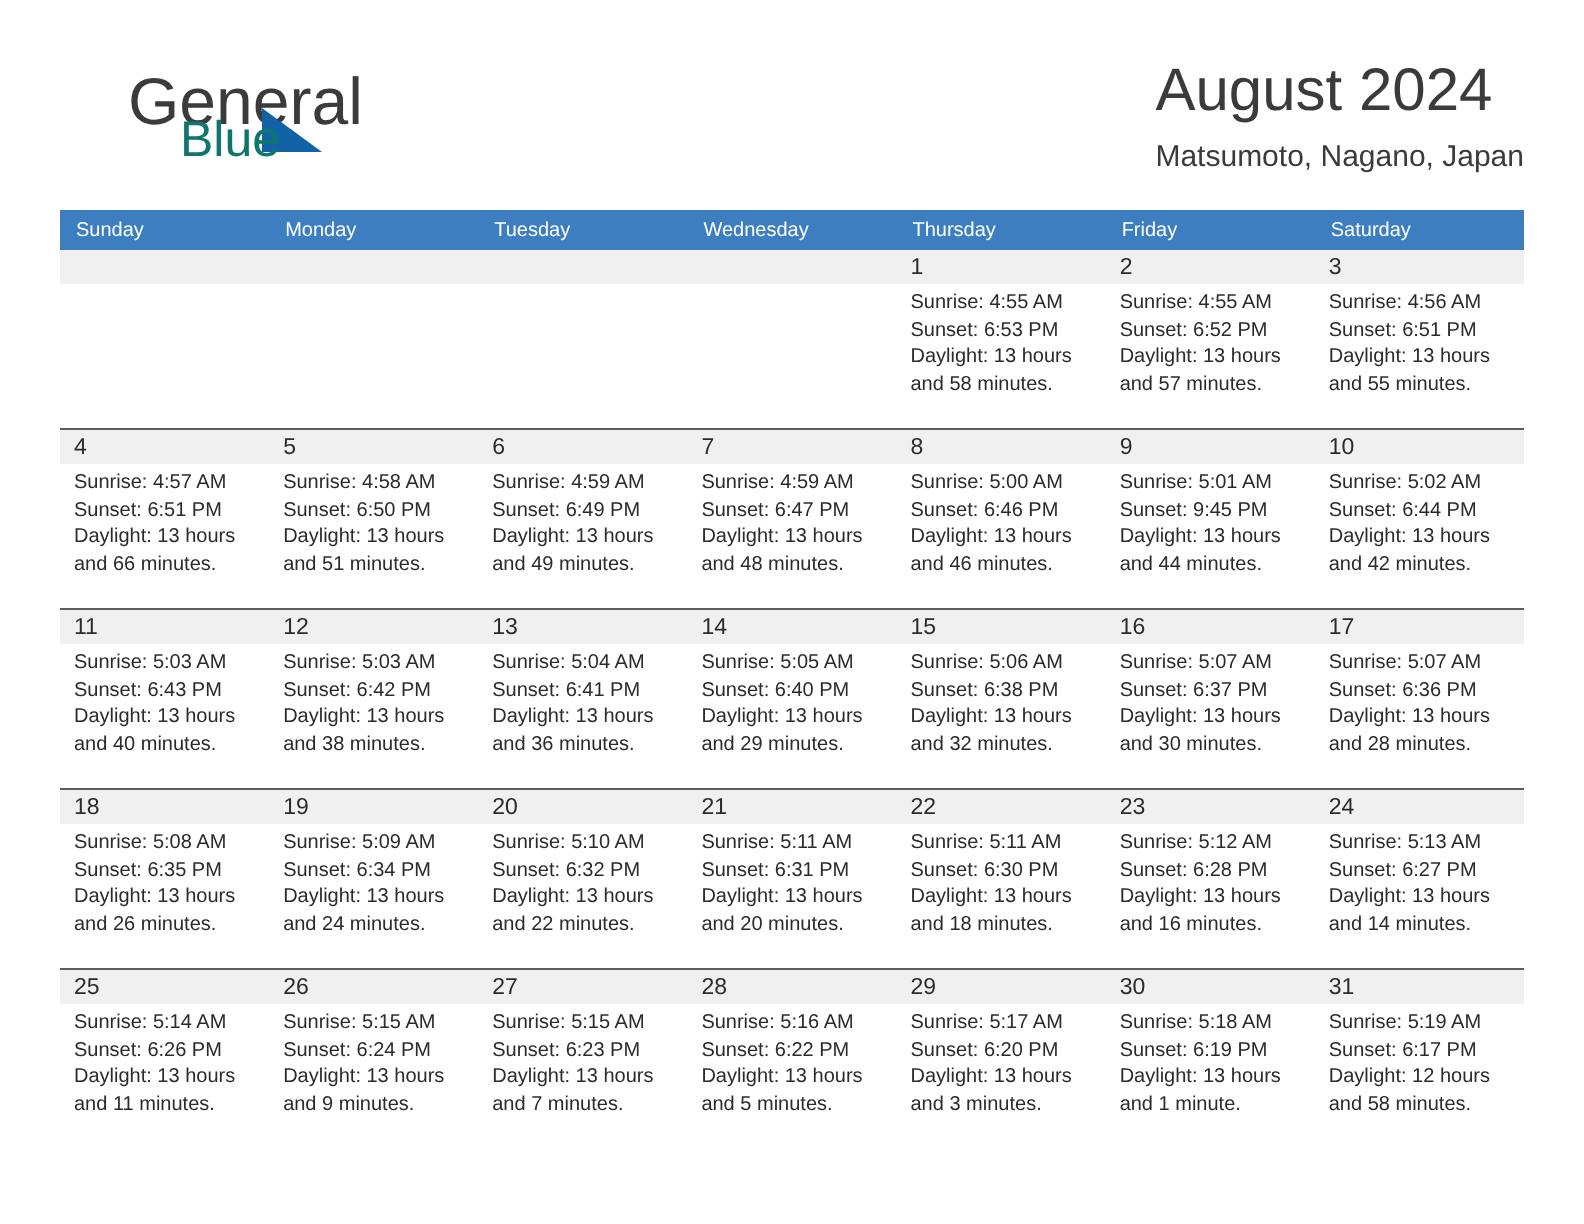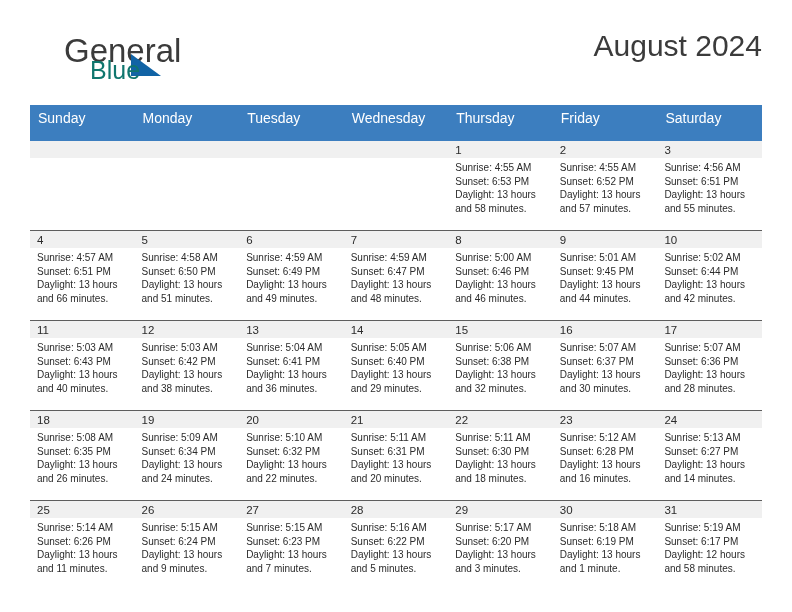--- a/index.html
+++ b/index.html
@@ -94,23 +94,23 @@
   }
   table.cal {
     border-collapse: collapse;
     width: 732px;
     table-layout: fixed;
   }
   table.cal th {
     background: #3c7ebf;
     color: #ffffff;
     font-weight: normal;
-    font-size: 14px;
+    font-size: 10px;
     text-align: left;
-    padding: 5px 0 15px 8px;
+    padding: 5px 0 4px 8px;
     height: 11px;
     border: none;
   }
   table.cal td {
     vertical-align: top;
     padding: 0;
     border: none;
     border-top: 1px solid #5a5a5a;
     height: 89px;
     width: 104.5px;
@@ -157,20 +157,21 @@
   <div class="header">
 
     <div class="brand">
       <span class="brand-general">General</span>
       <span class="brand-triangle"></span>
       <span class="brand-blue">Blue</span>
     </div>
 
     <div class="title-wrap">
       <div class="cal-title">August 2024</div>
+      <div class="cal-subtitle">Matsumoto, Nagano, Japan</div>
     </div>
 
   </div>
 
   <div class="calendar">
     <table class="cal">
       <thead>
         <tr>
           <th>Sunday</th>
           <th>Monday</th>

